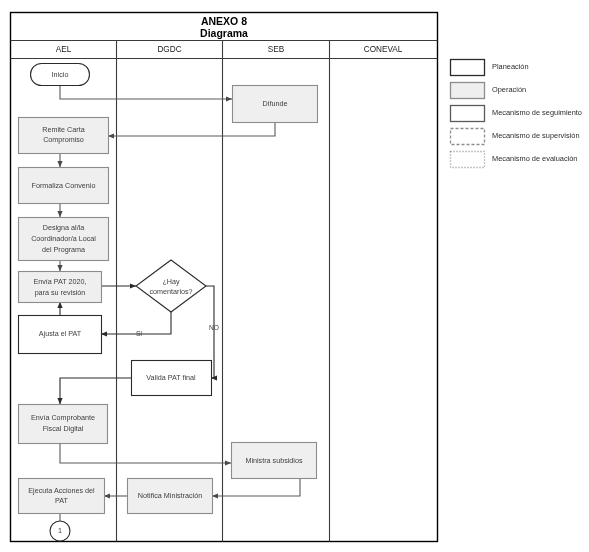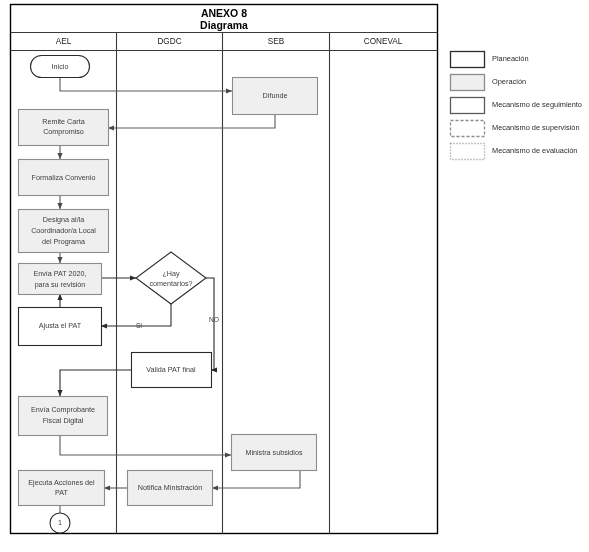--- a/index.html
+++ b/index.html
@@ -9,21 +9,21 @@
   }
   body {
     width: 589px;
     height: 552px;
     font-family: "Liberation Sans", sans-serif;
     position: relative;
     overflow: hidden;
   }
   #root {
     position: absolute;
-    left: 0; top: 0;
+    left: 0; top: 8px;
     width: 589px;
     height: 390px;
   }
   svg.canvas {
     position: absolute;
     left: 0; top: 0;
   }
   
   .node-text {
     font-family: "Liberation Sans", sans-serif;

